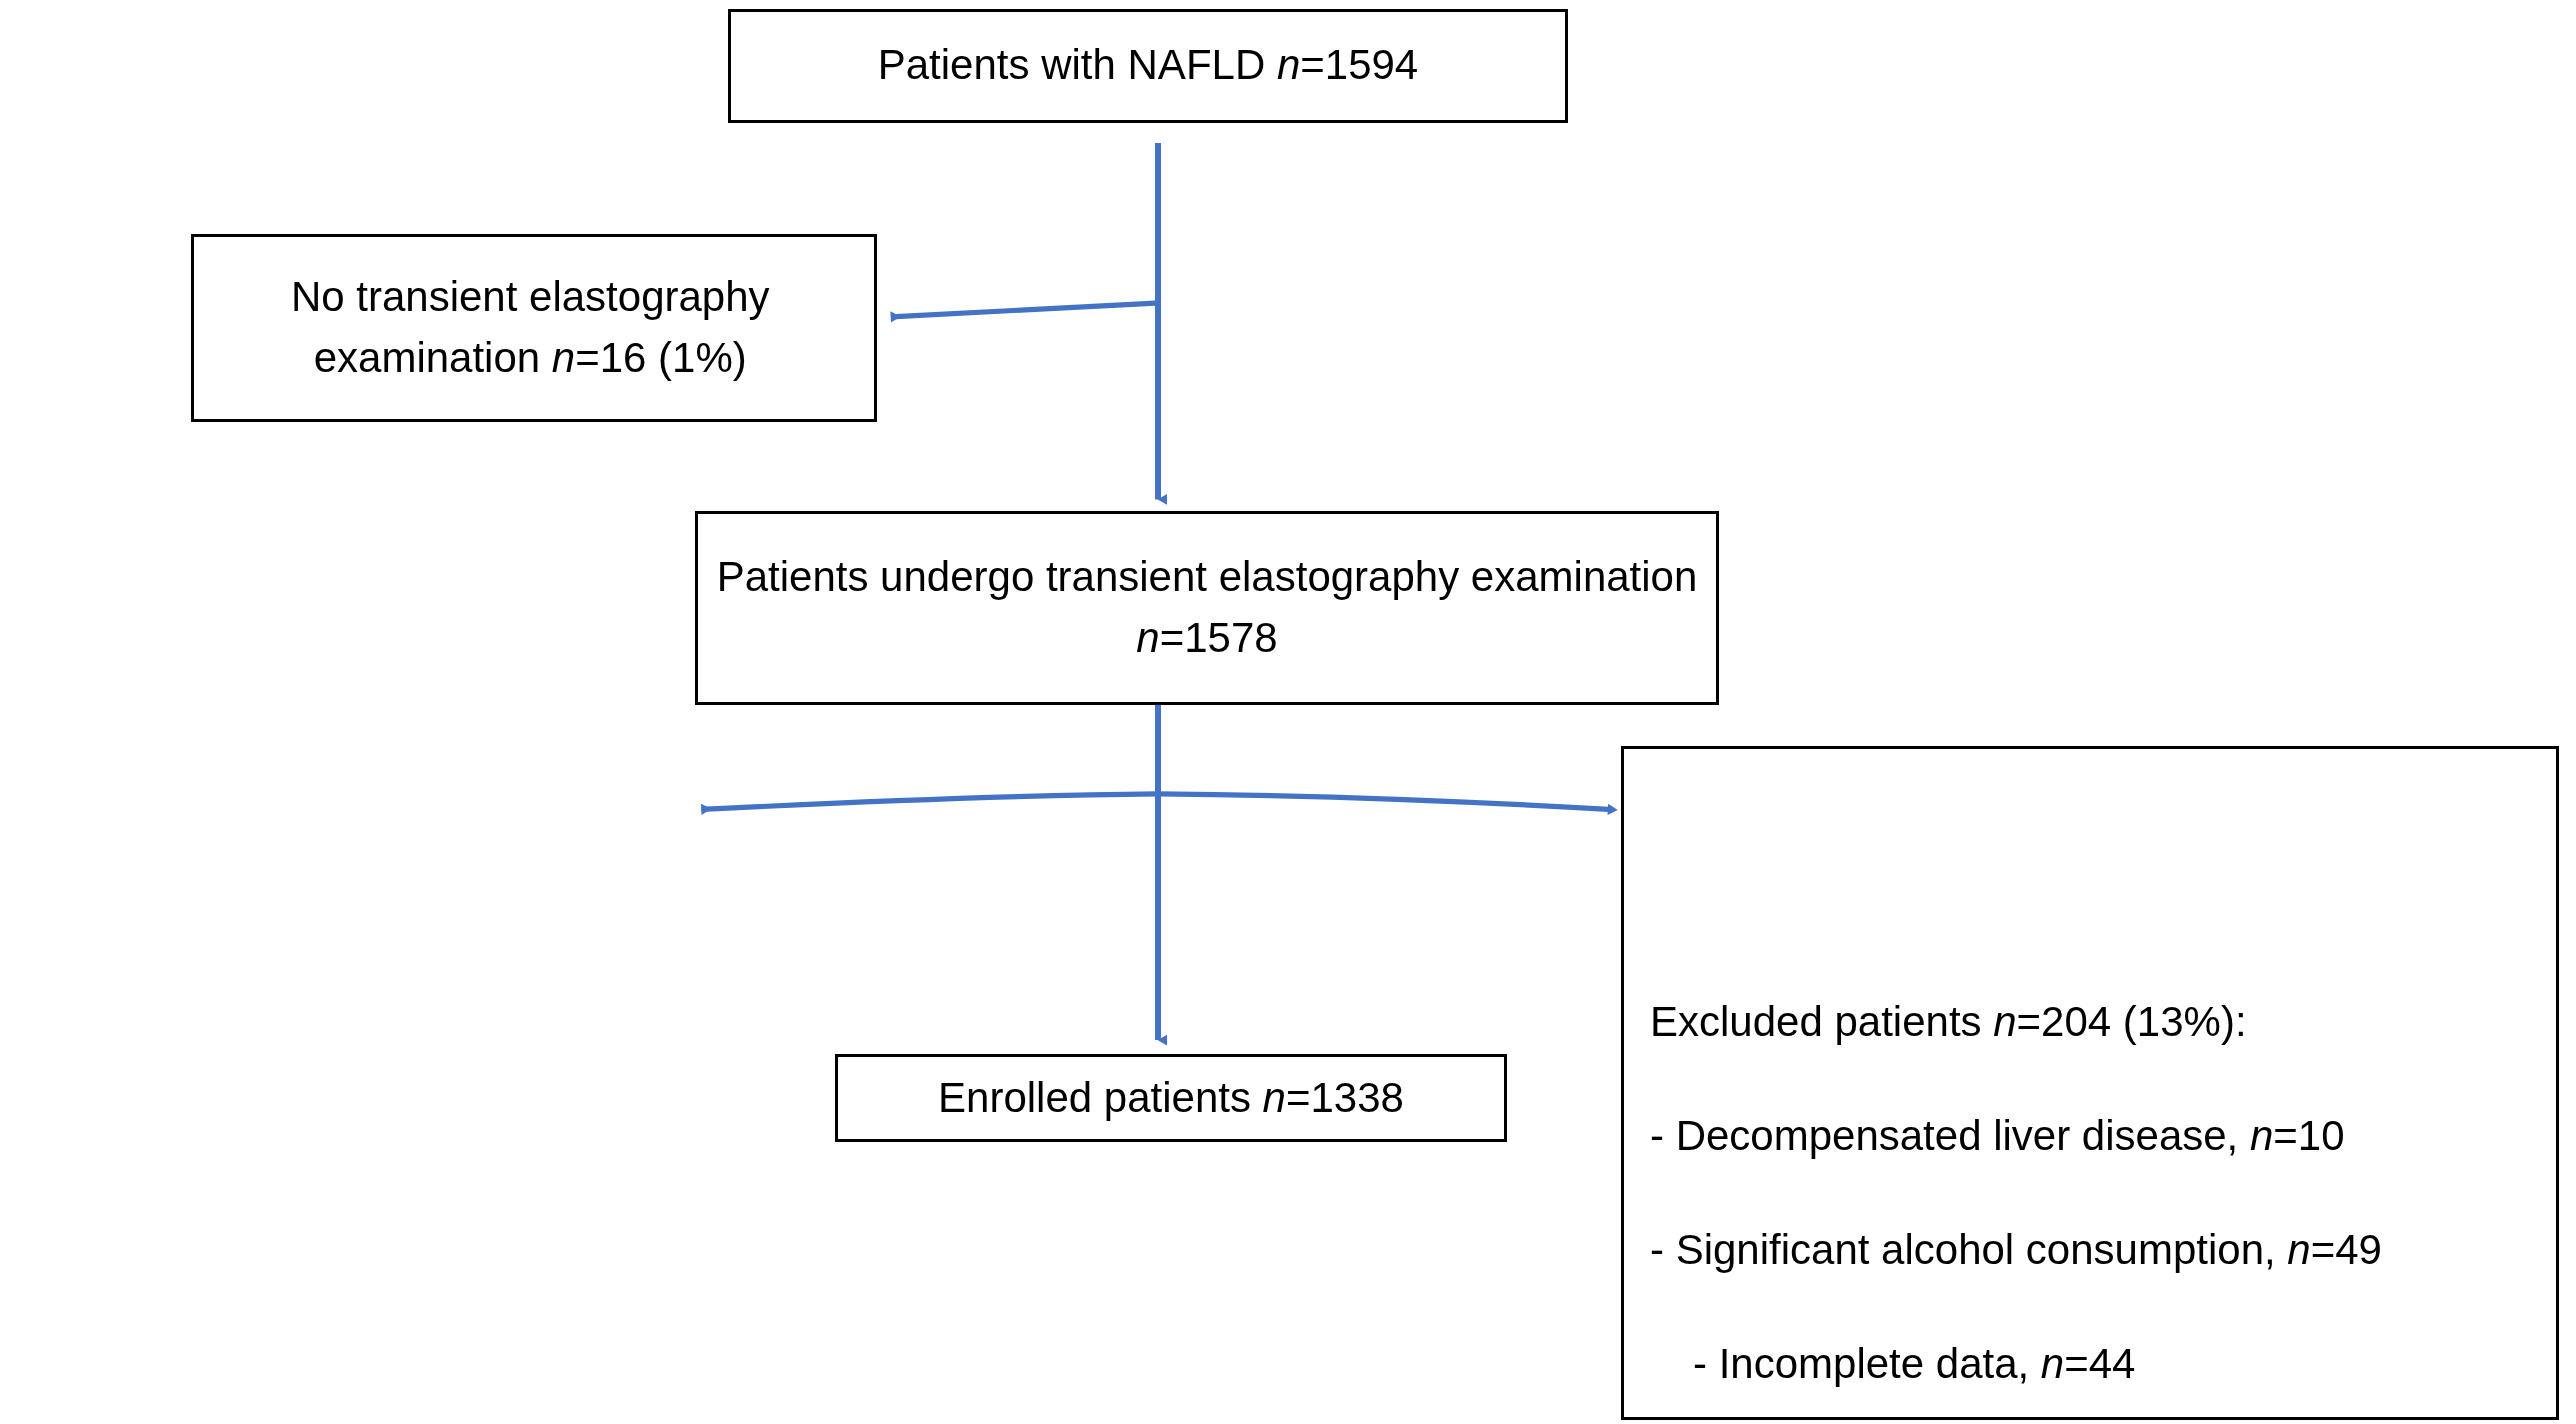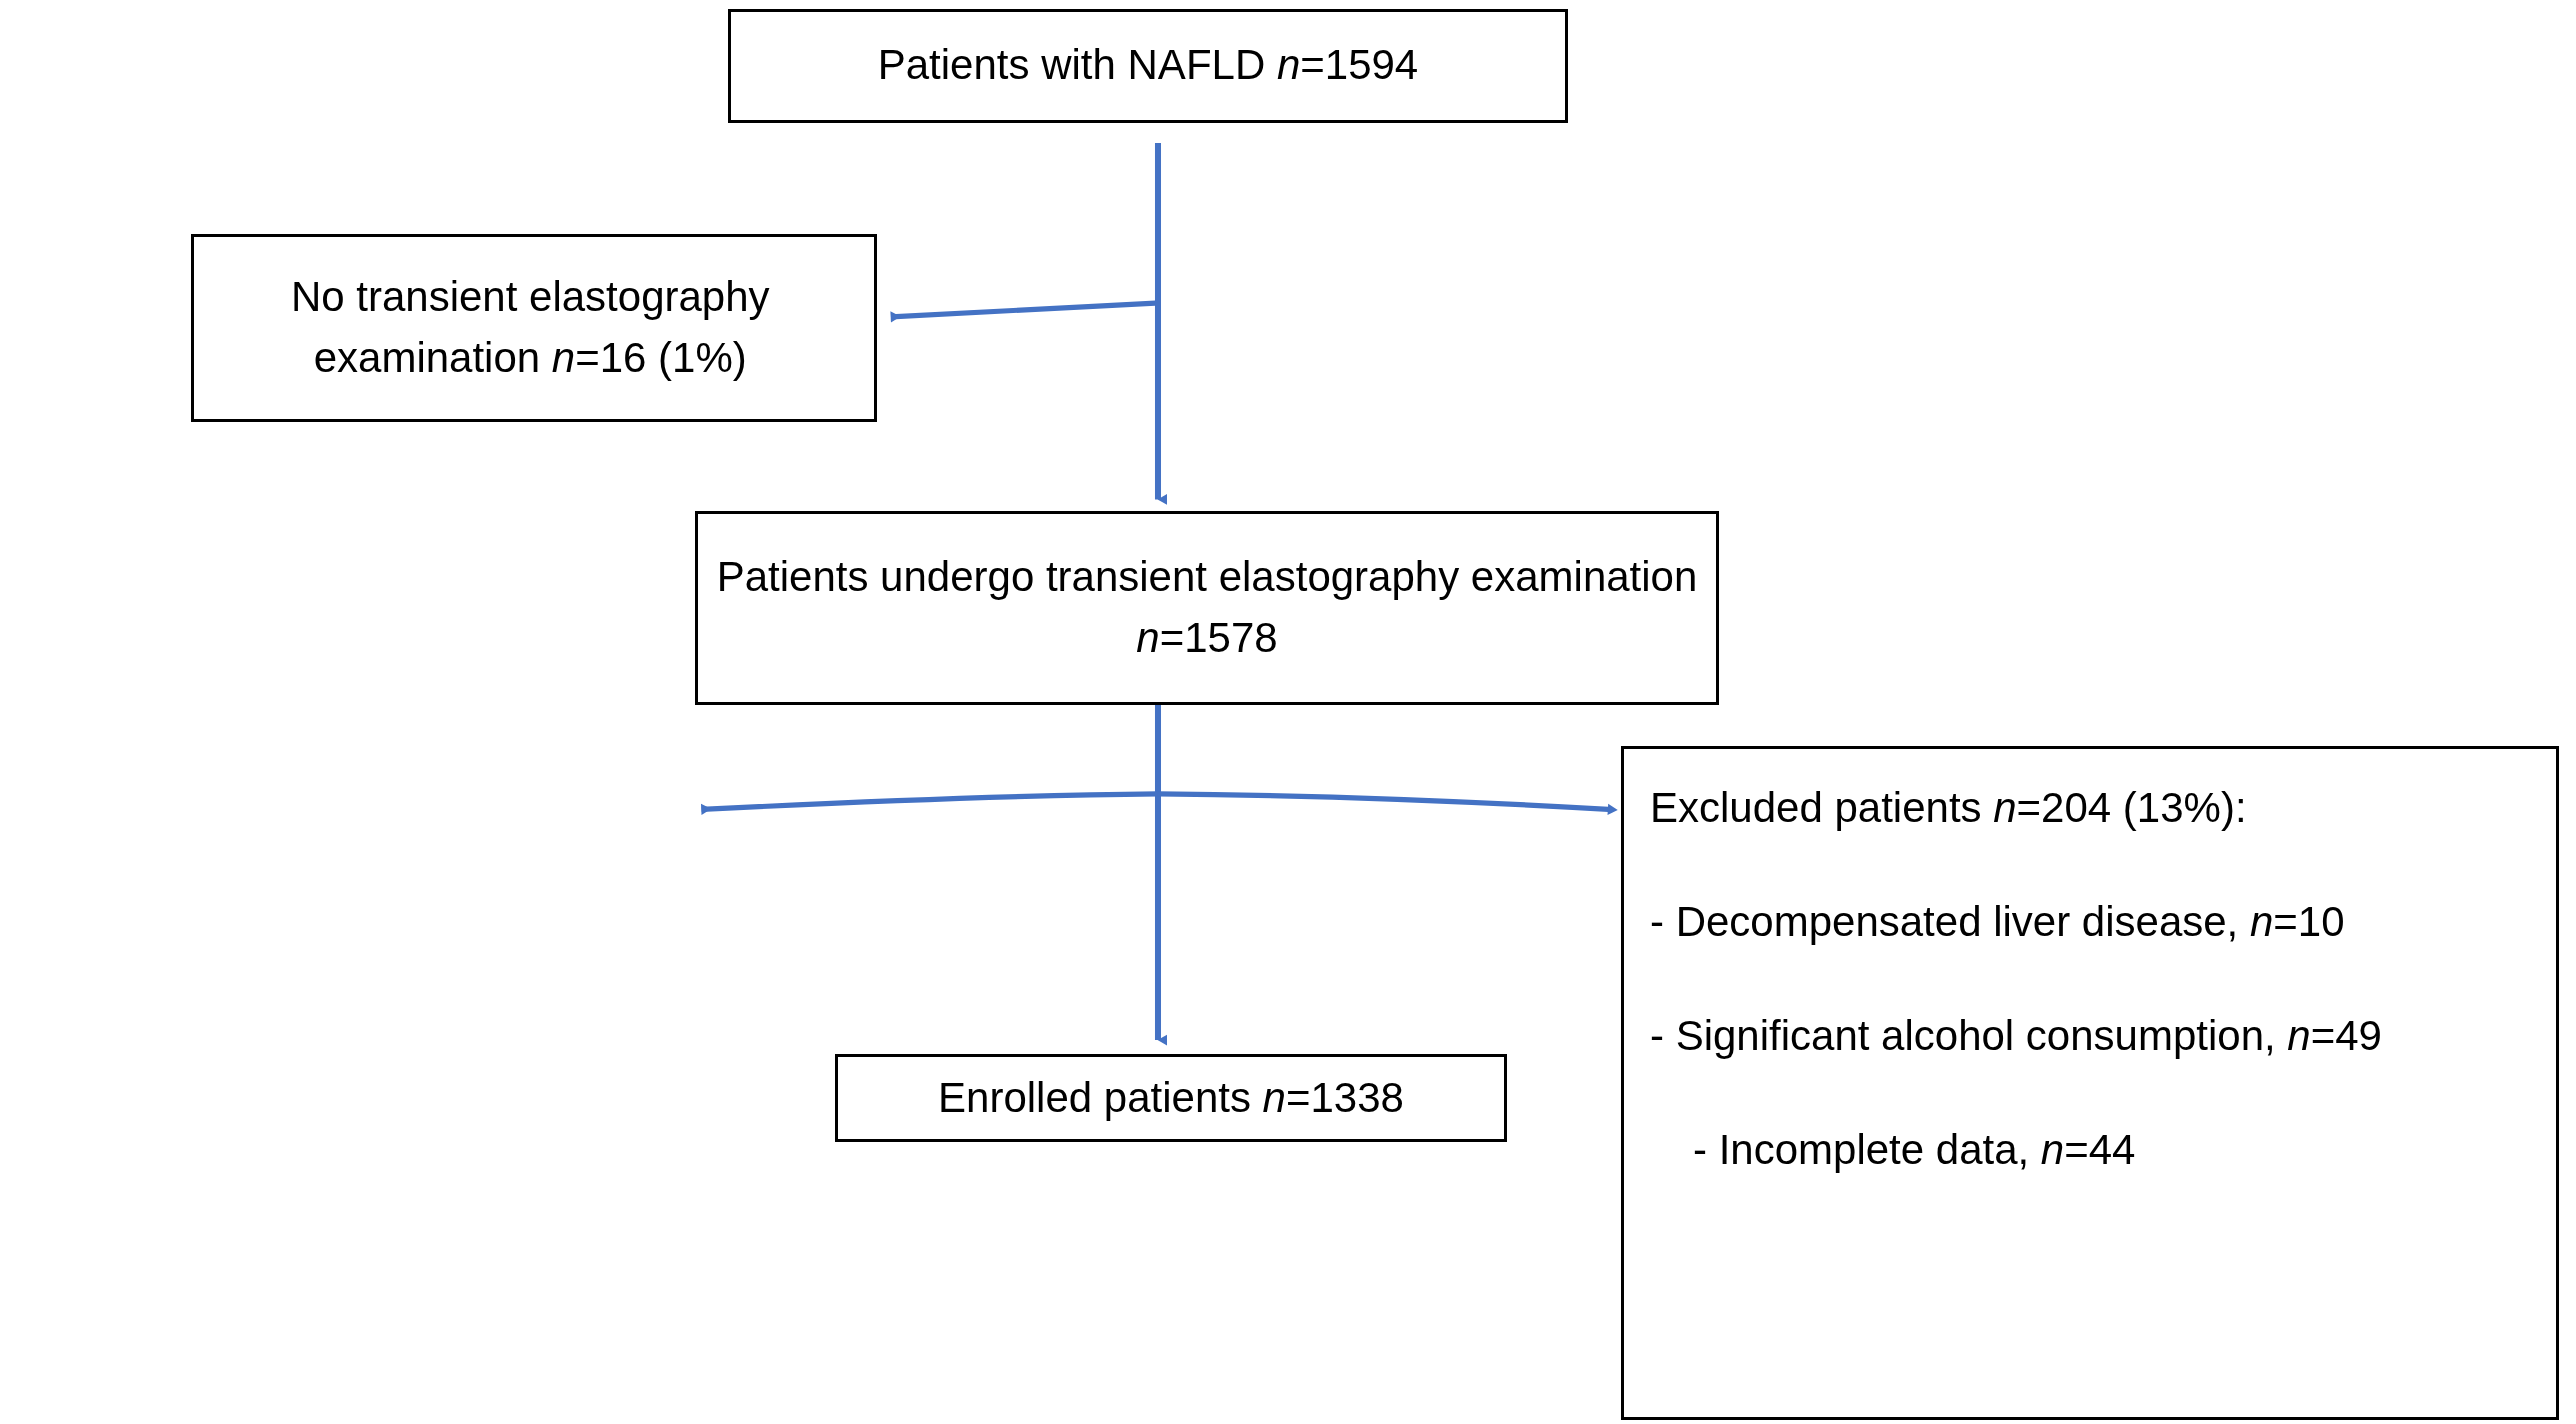--- a/index.html
+++ b/index.html
@@ -27,21 +27,21 @@
     text-align: center;
     color: #000000;
     font-size: 42px;
     line-height: 1.45;
     padding: 6.9px 15.5px;
   }
   .node-inner {
     width: 100%;
   }
   .node.left-align {
-    align-items: flex-start;
+    align-items: flex-end;
     justify-content: flex-start;
     text-align: left;
     padding: 29px 22.4px 22.4px 26px;
   }
   .node.left-align .node-inner {
     text-align: left;
   }
   .excl-line {
     display: block;
     margin-bottom: 53px;

